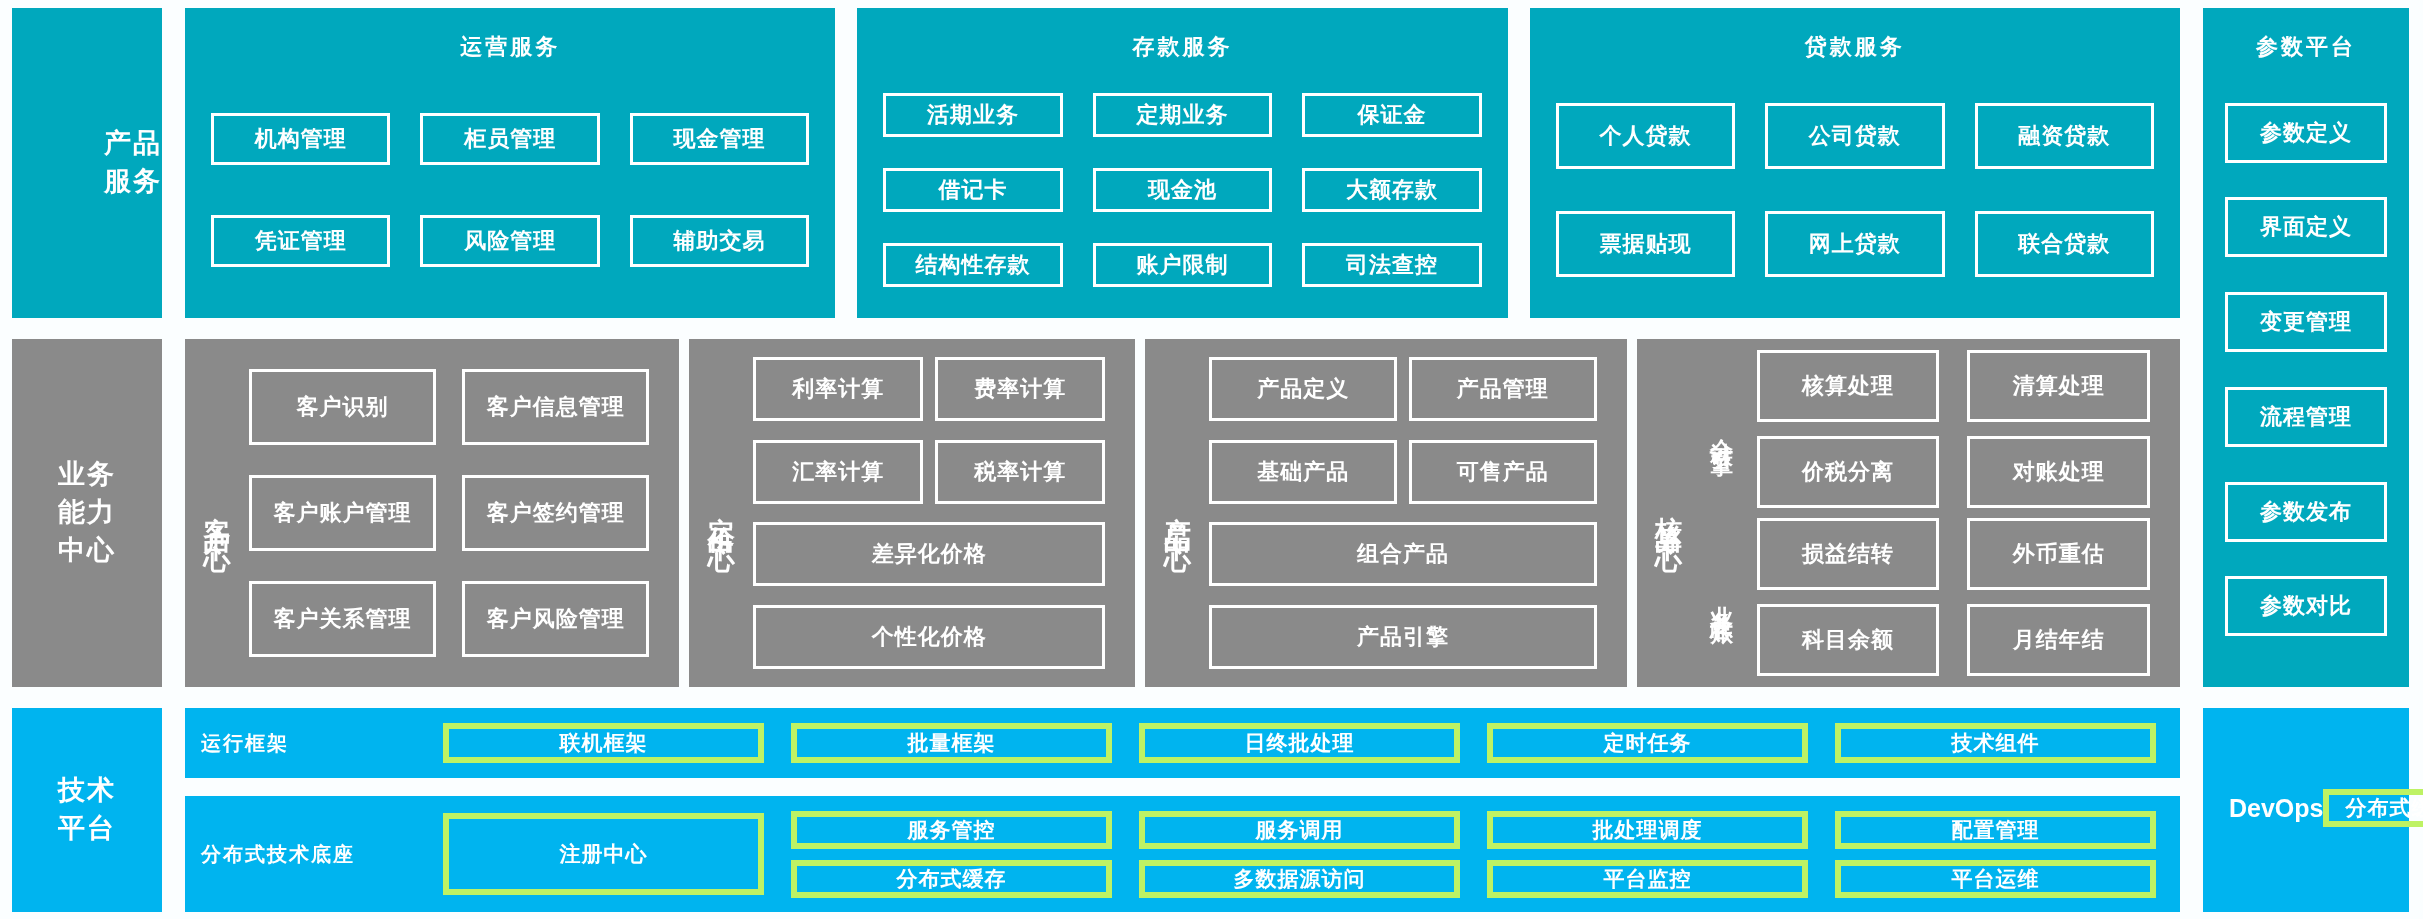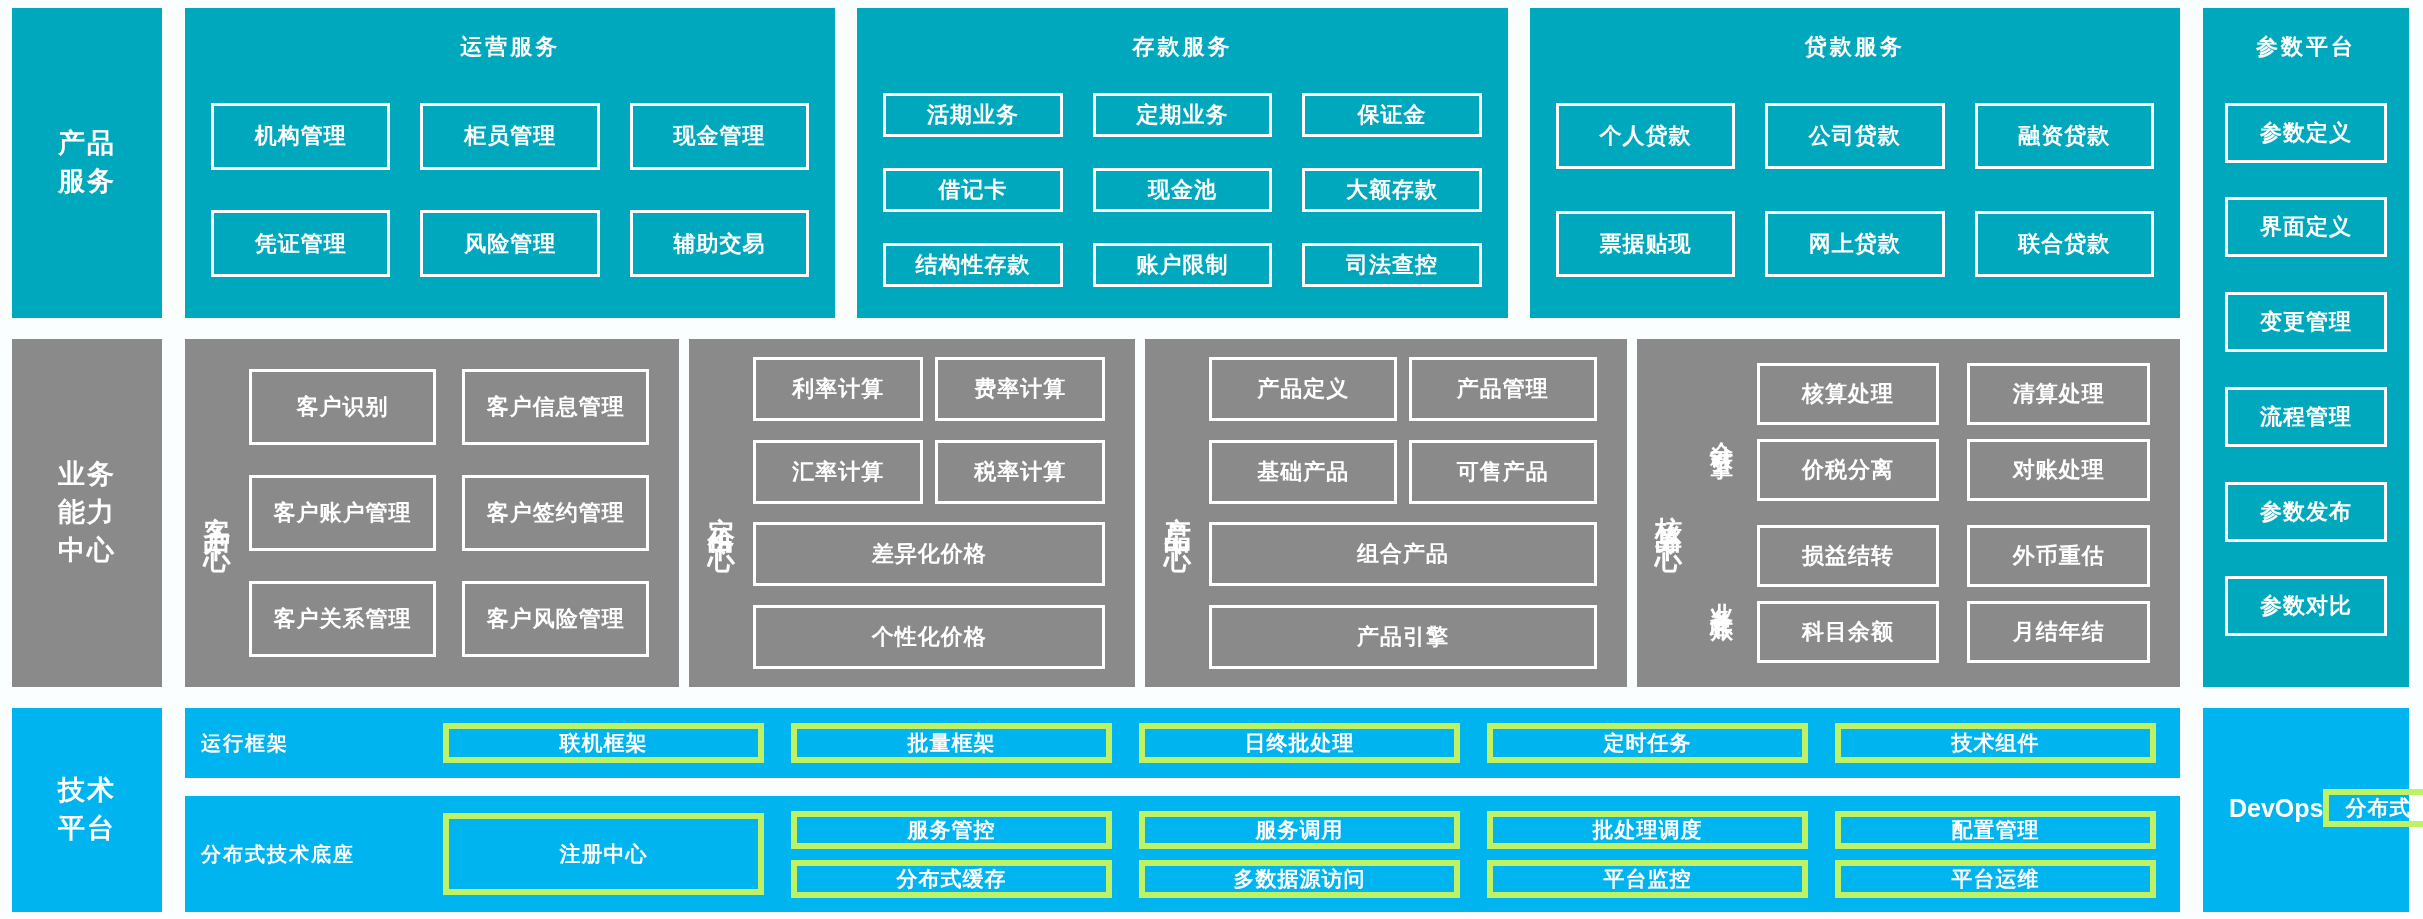--- a/index.html
+++ b/index.html
@@ -25,21 +25,21 @@
   .row-label span{ white-space:pre-line; }
 
   
   .band-top{ grid-column:2; grid-row:1; display:flex; gap:22px; }
   .sec{ flex:1; display:flex; flex-direction:column; padding-top:16px; }
   .sec-title{ color:#fff; font-size:22px; font-weight:bold; text-align:center; letter-spacing:3px; margin-top:8px; }
   .grid3{ flex:1; display:grid; grid-template-columns:repeat(3,1fr); column-gap:30px;
     padding:0 26px; align-content:space-evenly; }
   .box{ border:3px solid #fff; color:#fff; font-weight:bold; font-size:22px;
     display:flex; align-items:center; justify-content:center; letter-spacing:1px; }
-  .h62{ height:67px; } .h44{ height:44px; } .h66{ height:66px; }
+  .h62{ height:52px; } .h44{ height:44px; } .h66{ height:66px; }
 
   
   .params{ grid-column:3; grid-row:1 / span 2; display:flex; flex-direction:column; padding:16px 22px 16px; }
   .params-items{ flex:1; display:flex; flex-direction:column; justify-content:space-evenly; margin-top:6px; }
   .params-items .box{ height:60px; }
 
   
   .band-mid{ grid-column:2; grid-row:2; display:flex; gap:10px; }
   .center{ display:flex; }
   .c-customer{ flex:49.3; } .c-pricing{ flex:44.5; } .c-product{ flex:48; } .c-acct{ flex:54.2; }
@@ -53,21 +53,21 @@
     align-content:space-evenly; padding-right:30px; }
   .grid2p .box{ height:64px; }
   .wide{ grid-column:1 / span 2; }
 
   .acct-body{ flex:1; display:flex; flex-direction:column; justify-content:space-evenly; padding-right:30px; }
   .acct-group{ display:flex; align-items:center; gap:12px; }
   .vlabel-sm{ width:44px; display:flex; align-items:center; justify-content:center;
     color:#fff; font-weight:bold; font-size:23px;
     writing-mode:vertical-rl; text-orientation:upright; letter-spacing:5px; }
   .grid2s{ flex:1; display:grid; grid-template-columns:1fr 1fr; gap:14px 28px; }
-  .grid2s .box{ height:62px; }
+  .grid2s .box{ height:72px; }
 
   
   .band-bottom{ grid-column:2; grid-row:3; display:flex; flex-direction:column; gap:18px; }
   .bar{ display:flex; align-items:center; }
   .bar1{ height:70px; }
   .bar2{ flex:1; }
   .bar-label{ width:258px; padding-left:16px; color:#fff; font-weight:bold; font-size:20px; letter-spacing:2px; }
   .bar-items{ flex:1; display:flex; gap:27px; padding-right:24px; align-items:center; }
   .bbox{ flex:1; height:40px; border:6px solid #bef264; color:#fff; font-weight:bold; font-size:21px;
     display:flex; align-items:center; justify-content:center; letter-spacing:1px; }
@@ -79,21 +79,21 @@
   .devops{ grid-column:3; grid-row:3; display:flex; flex-direction:row; align-items:center;
     justify-content:space-evenly; padding:8px 26px 12px; }
   .devops-title{ color:#fff; font-weight:bold; font-size:25px; }
   .devops .bbox{ width:100%; flex:none; height:38px; }
 </style>
 </head>
 <body>
 
 <div class="page">
 
-  <div class="row-label teal" style="grid-column:1;grid-row:1;">
+  <div class="row-label teal" style="grid-column:1;grid-row:1;justify-content:flex-end;">
     <span>产品
 服务</span>
   </div>
   <div class="row-label gray" style="grid-column:1;grid-row:2;">
     <span>业务
 能力
 中心</span>
   </div>
   <div class="row-label blue" style="grid-column:1;grid-row:3;">
     <span>技术

